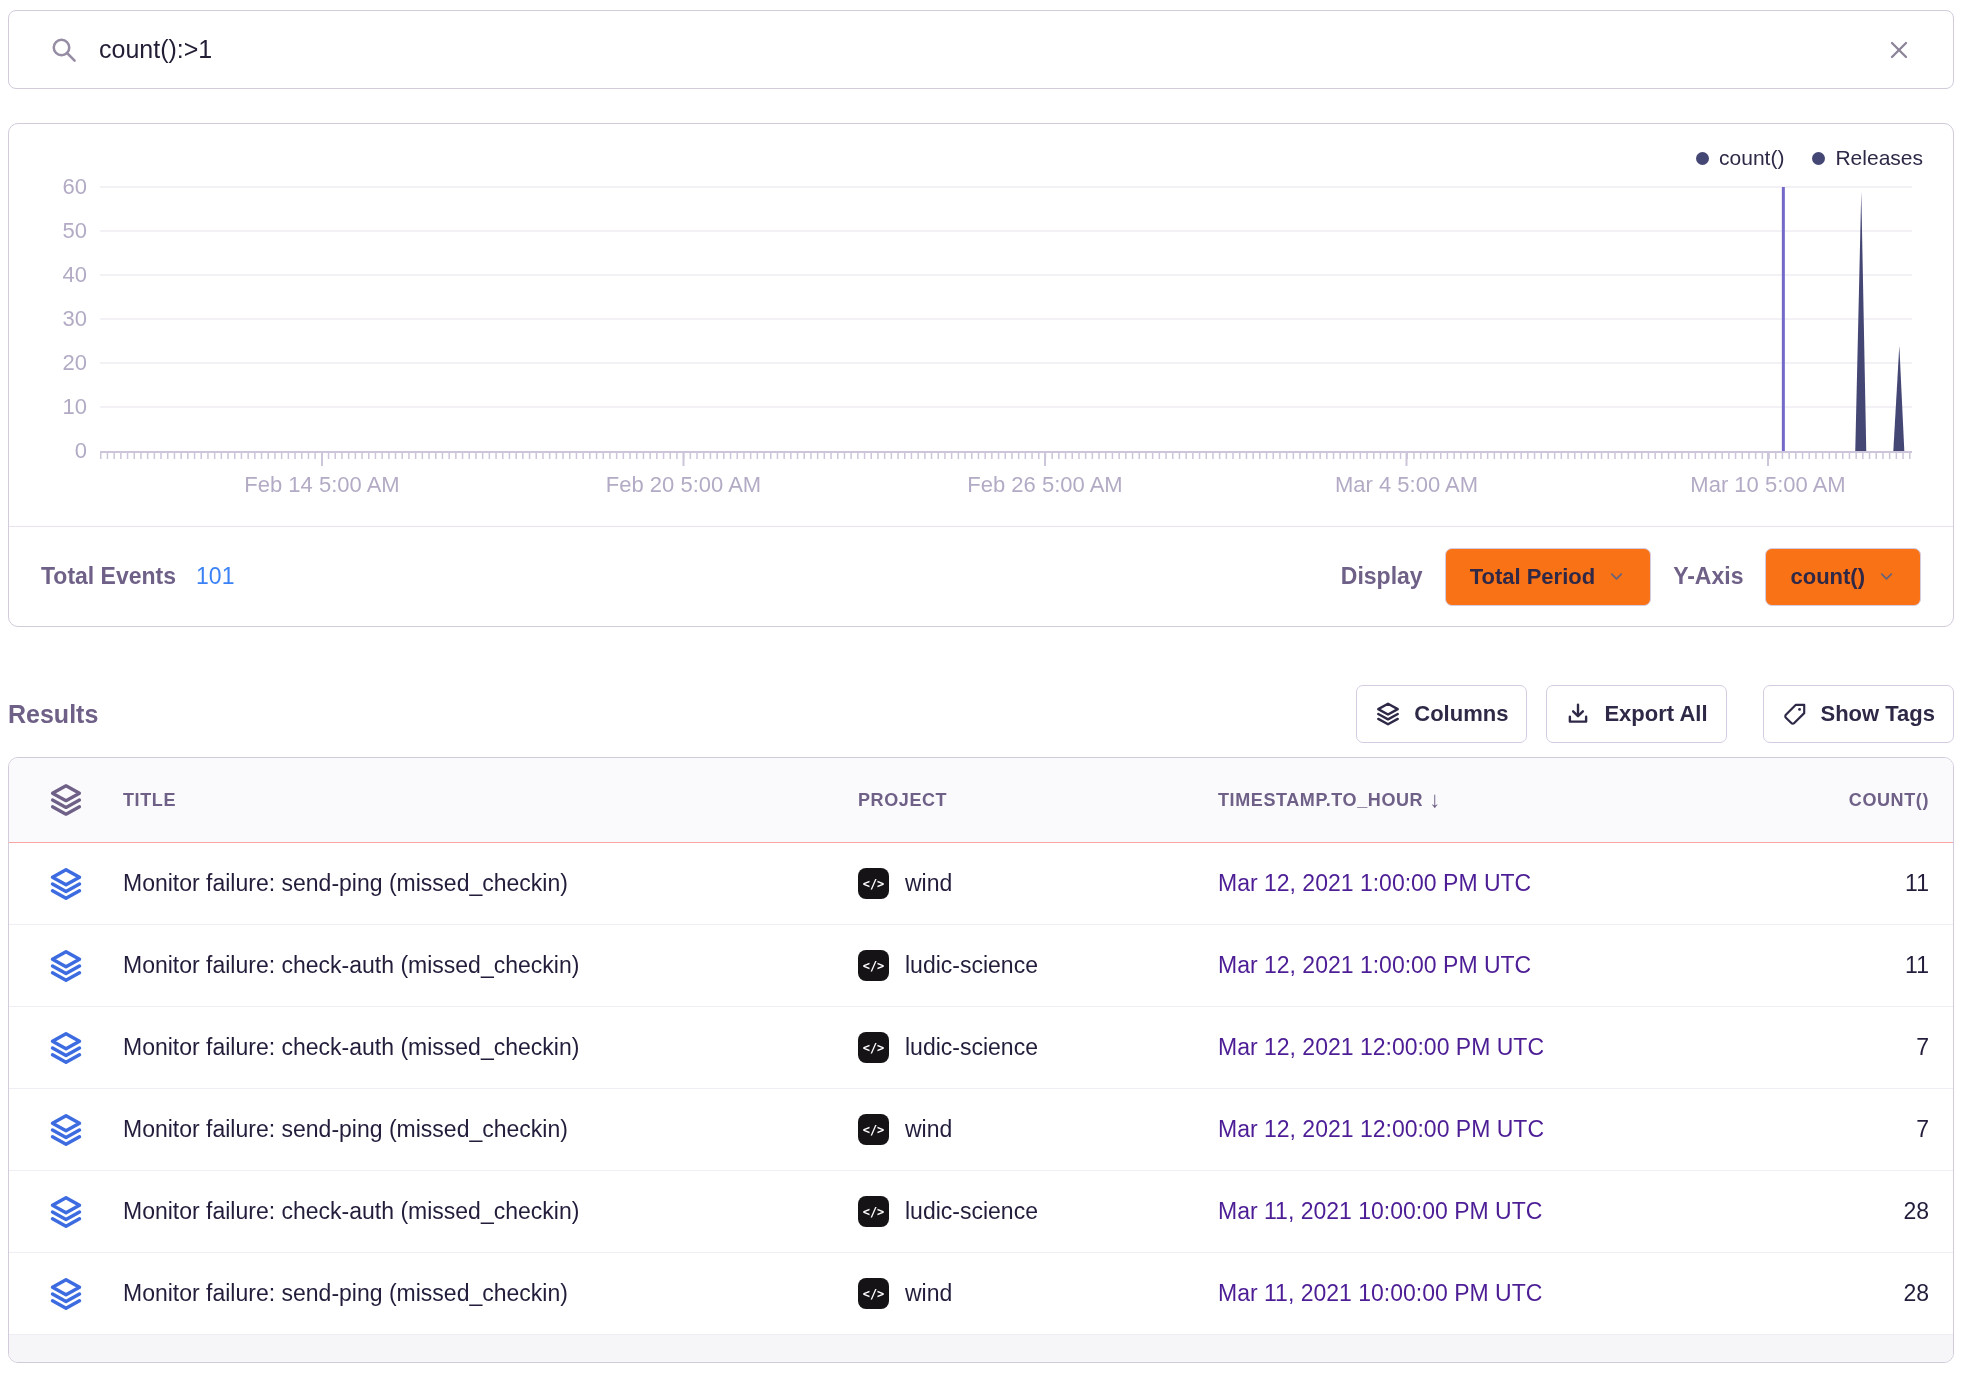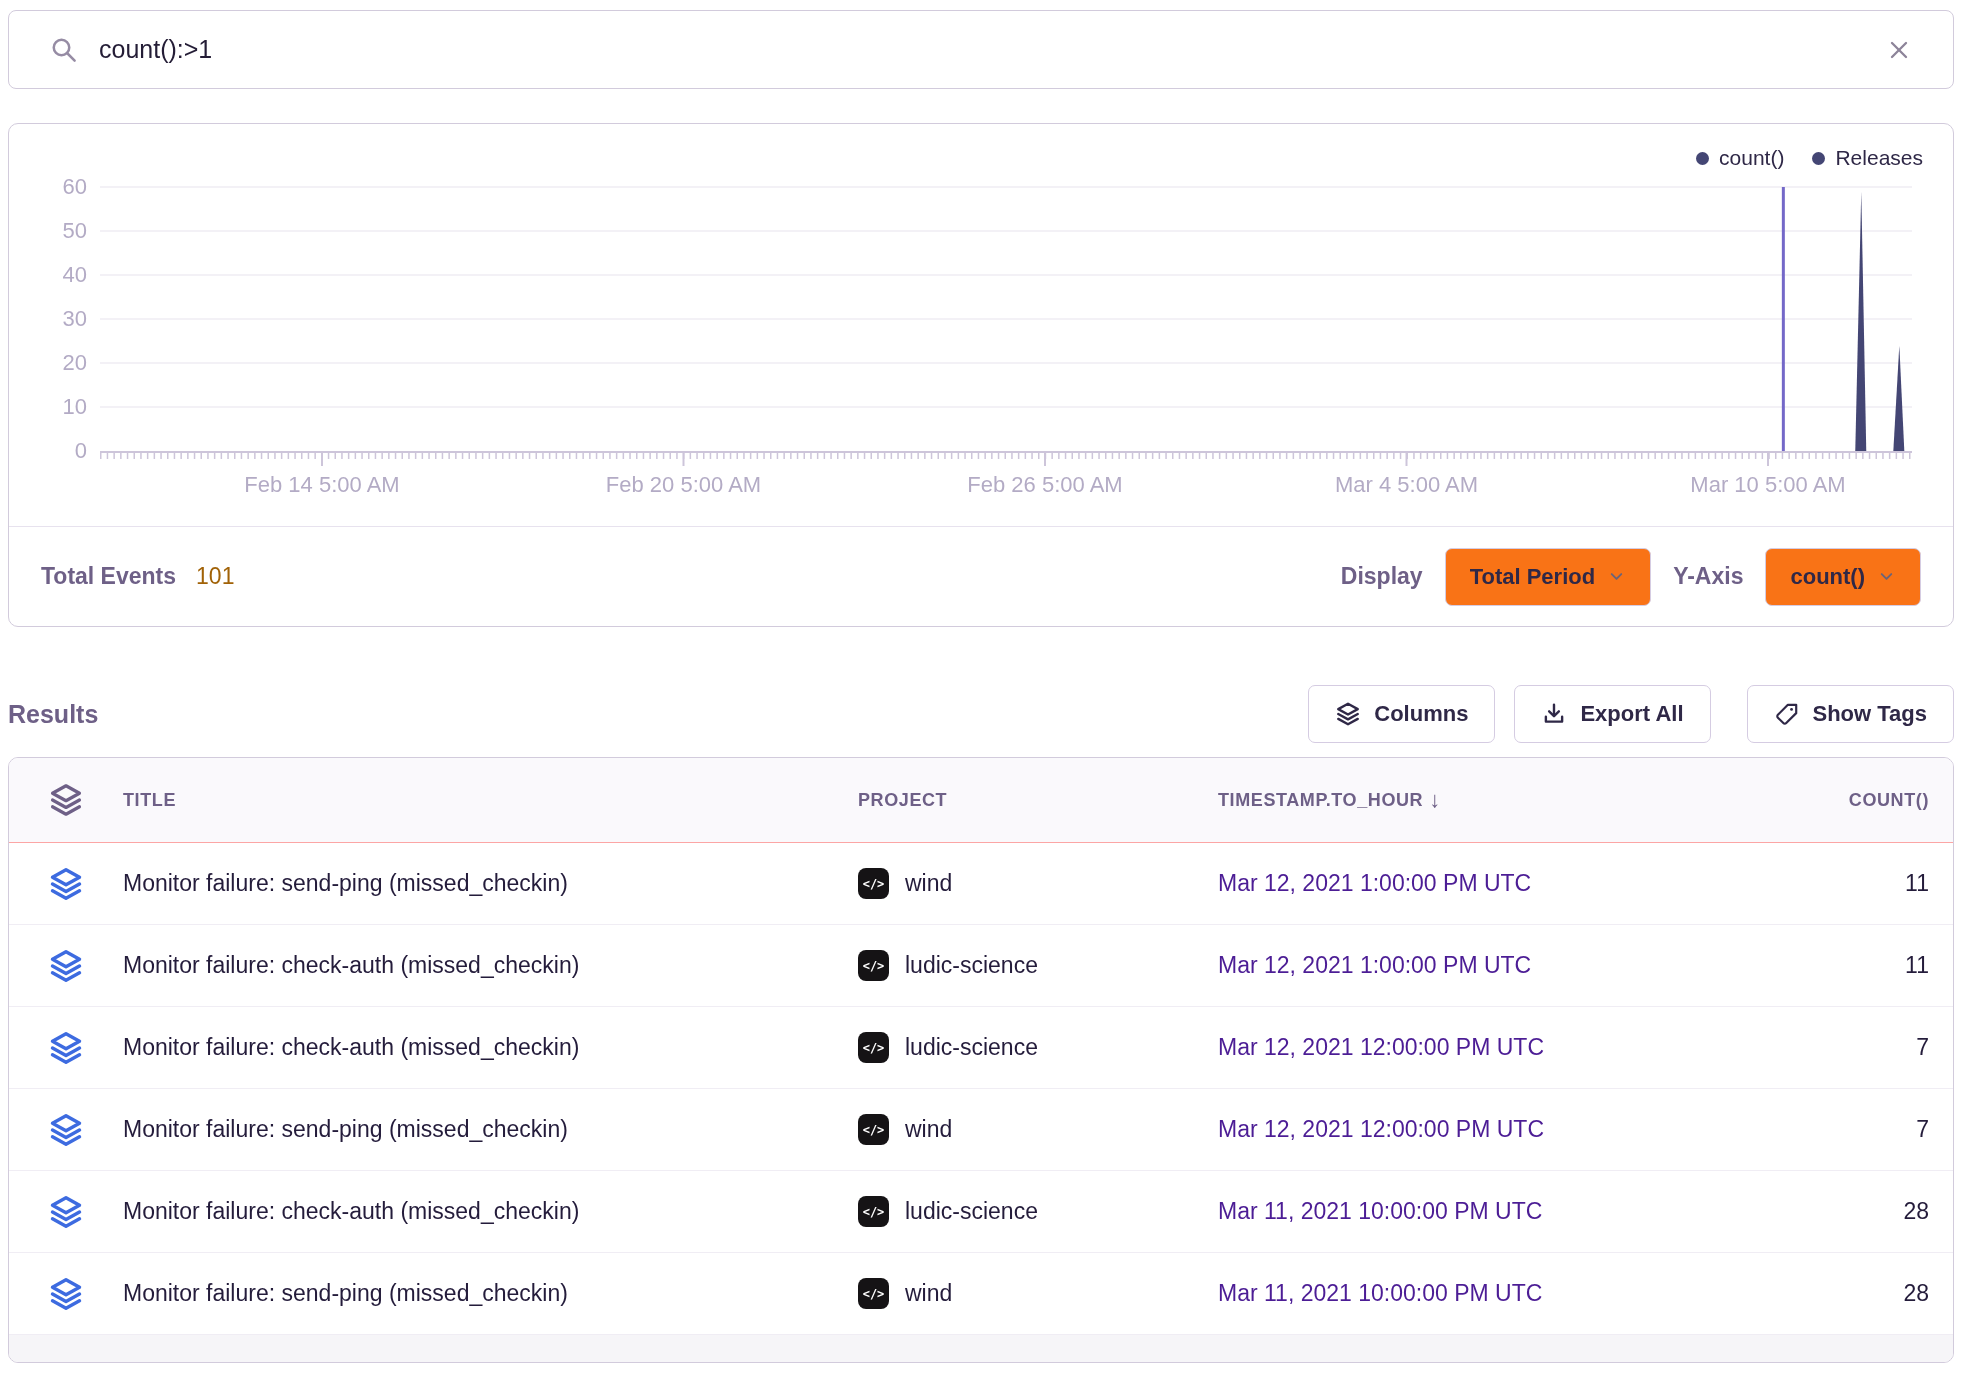--- a/index.html
+++ b/index.html
@@ -33,37 +33,37 @@
   .legend-dot { width:13px; height:13px; border-radius:50%; }
   .chart-svg { position:absolute; left:0; top:0; }
   .chart-footer {
     position:absolute; left:0; right:0; bottom:0; height:100px;
     border-top:1px solid #e7e2ee;
     display:flex; align-items:center; justify-content:space-between;
     padding:0 32px;
   }
   .footer-left { display:flex; align-items:baseline; gap:20px; }
   .section-label { font-size:23px; font-weight:700; color:#6e6087; }
-  .muted-value { font-size:23px; color:#a16207; }
+  .muted-value { font-size:23px; color:#3b82f6; }
   .footer-right { display:flex; align-items:center; gap:22px; }
   .select-btn {
     display:flex; align-items:center; gap:12px; background:#f97316;
     border:1px solid #d5cce2; border-radius:7px; height:58px; padding:0 24px;
     font-family:"Liberation Sans",sans-serif; font-size:22px; font-weight:600; color:#2f2847; cursor:pointer;
   }
   
   .results-row {
     position:absolute; left:8px; top:684px; width:1946px; height:60px;
     display:flex; align-items:center; justify-content:space-between;
   }
   .results-title { font-size:25px; font-weight:700; color:#6e6087; }
   .results-buttons { display:flex; align-items:center; gap:19px; }
   .action-btn {
     display:flex; align-items:center; gap:13px; background:#fff;
-    border:1px solid #d5cce2; border-radius:7px; height:58px; padding:0 26px;
+    border:1px solid #d5cce2; border-radius:7px; height:58px; padding:0 18px;
     font-family:"Liberation Sans",sans-serif; font-size:22px; font-weight:700; color:#2f2847; cursor:pointer;
   }
   .action-btn.spaced { margin-left:17px; }
   
   .table-panel {
     position:absolute; left:8px; top:757px; width:1946px; height:606px;
     background:#fff; border:1px solid #d2cbdc; border-radius:10px; overflow:hidden;
   }
   .tgrid { display:grid; grid-template-columns:114px 735px 360px 1fr 250px; align-items:center; }
   .thead {

